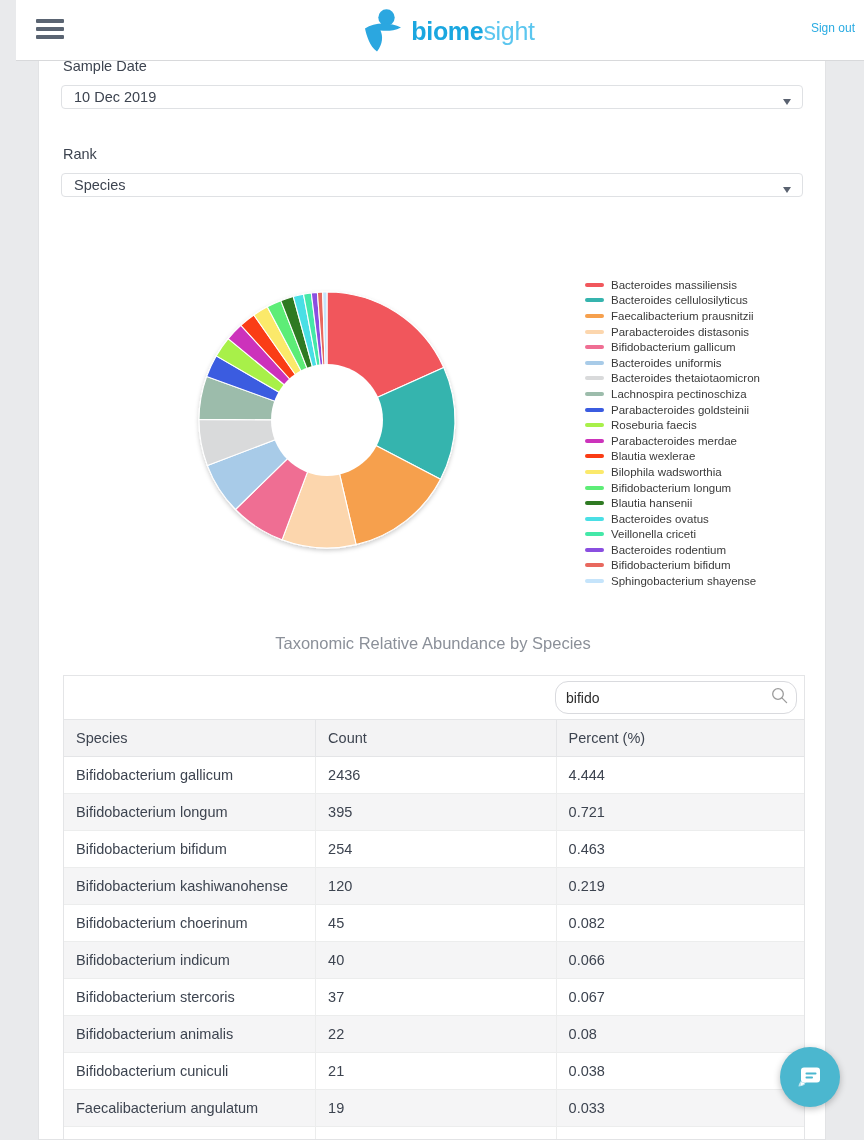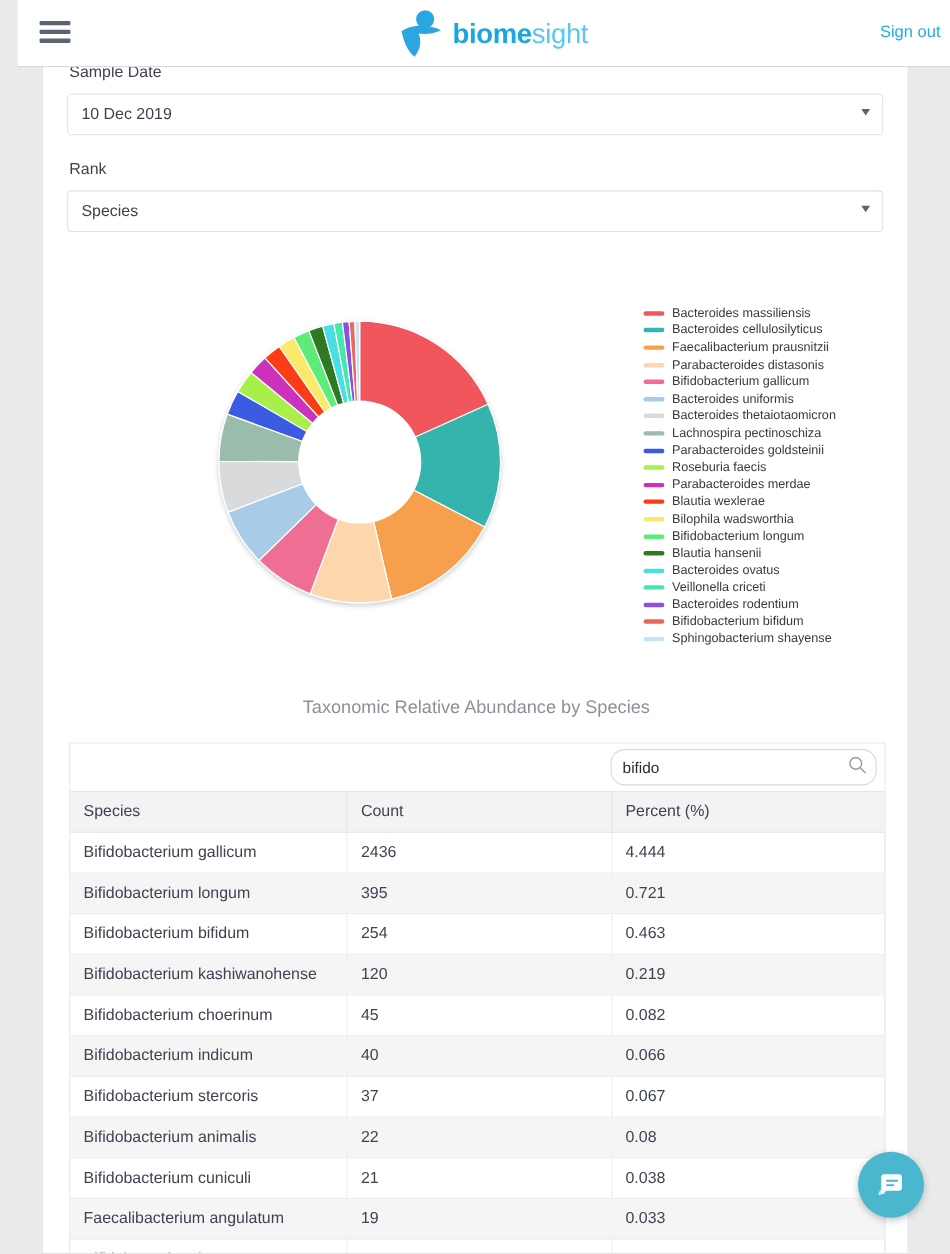--- a/index.html
+++ b/index.html
@@ -38,21 +38,21 @@
   }
   #brand-mark{ width:44px; height:46px; position:relative; top:0px; }
   #brand-text{
     font-size:25px; letter-spacing:-0.3px; line-height:1;
     position:relative; top:1px;
   }
   #brand-text .b1{ color:#1aa7e0; font-weight:bold; }
   #brand-text .b2{ color:#5bc6ef; font-weight:normal; }
   #signout{
     position:absolute; right:25px; top:21px;
-    font-size:15px; color:#29abe2; text-decoration:none; cursor:pointer;
+    font-size:12px; color:#29abe2; text-decoration:none; cursor:pointer;
   }
 
   
   #page-bg{
     position:absolute; left:0; top:61px; width:864px; height:1079px;
     background:#e9eaec;
   }
   #card{
     position:absolute; left:38px; top:58px; width:788px; height:1082px;
     background:#ffffff;
@@ -60,21 +60,21 @@
     border-top:none;
     overflow:hidden;
   }
 
   
   .field-label{
     position:absolute; left:24px;
     font-size:14.5px; color:#3d4450;
   }
   .select-box{
-    position:absolute; left:22px; width:742px; height:38px;
+    position:absolute; left:22px; width:742px; height:24px;
     border:1px solid #dfe1e4; border-radius:4px;
     background:#ffffff;
     display:flex; align-items:center;
     padding:0 12px;
     font-size:14.5px; color:#3d4450;
     cursor:pointer;
   }
   .select-caret{
     position:absolute; right:11px; top:13px;
     width:0;height:0;

